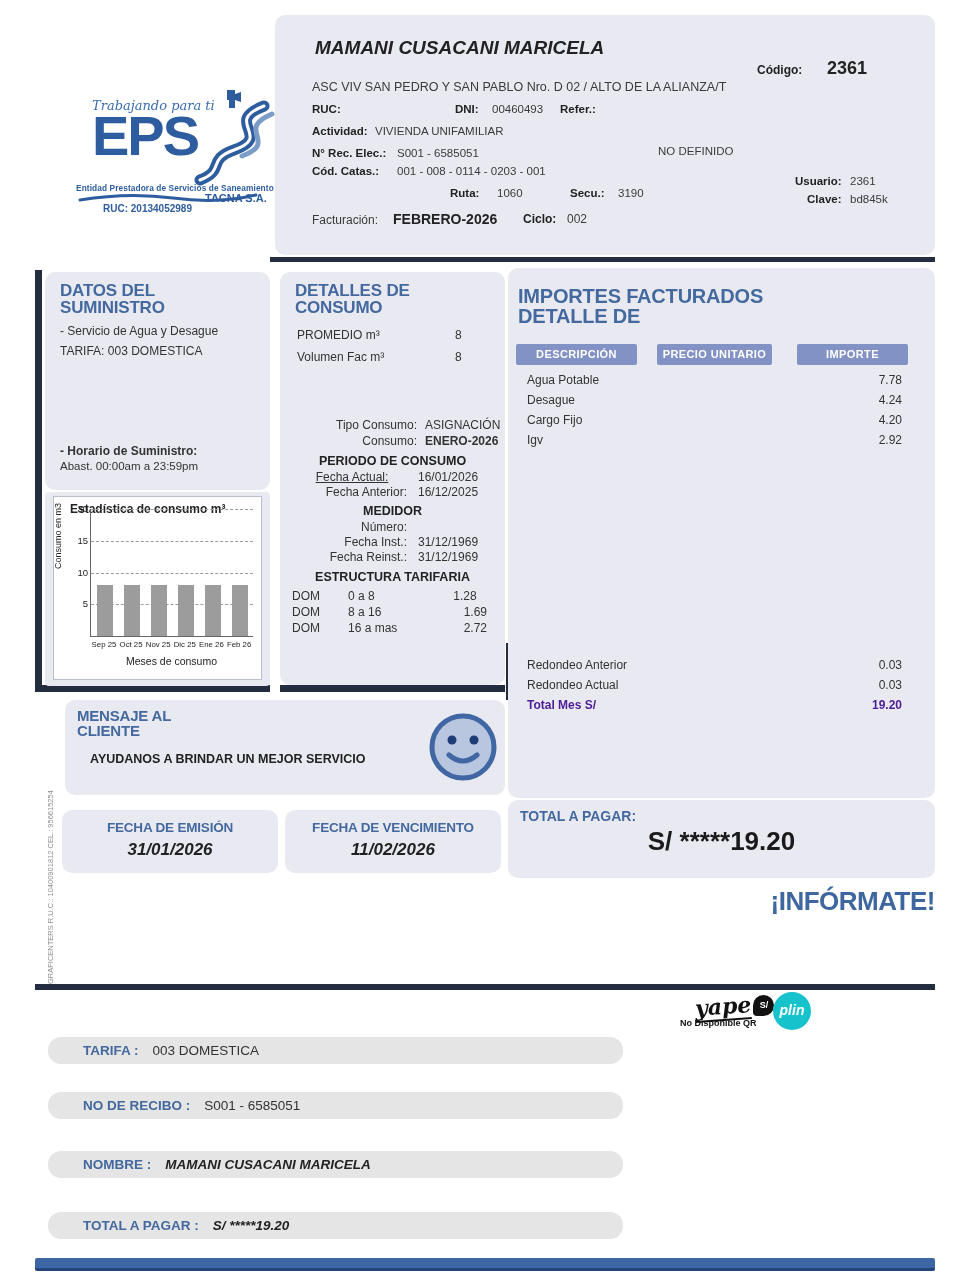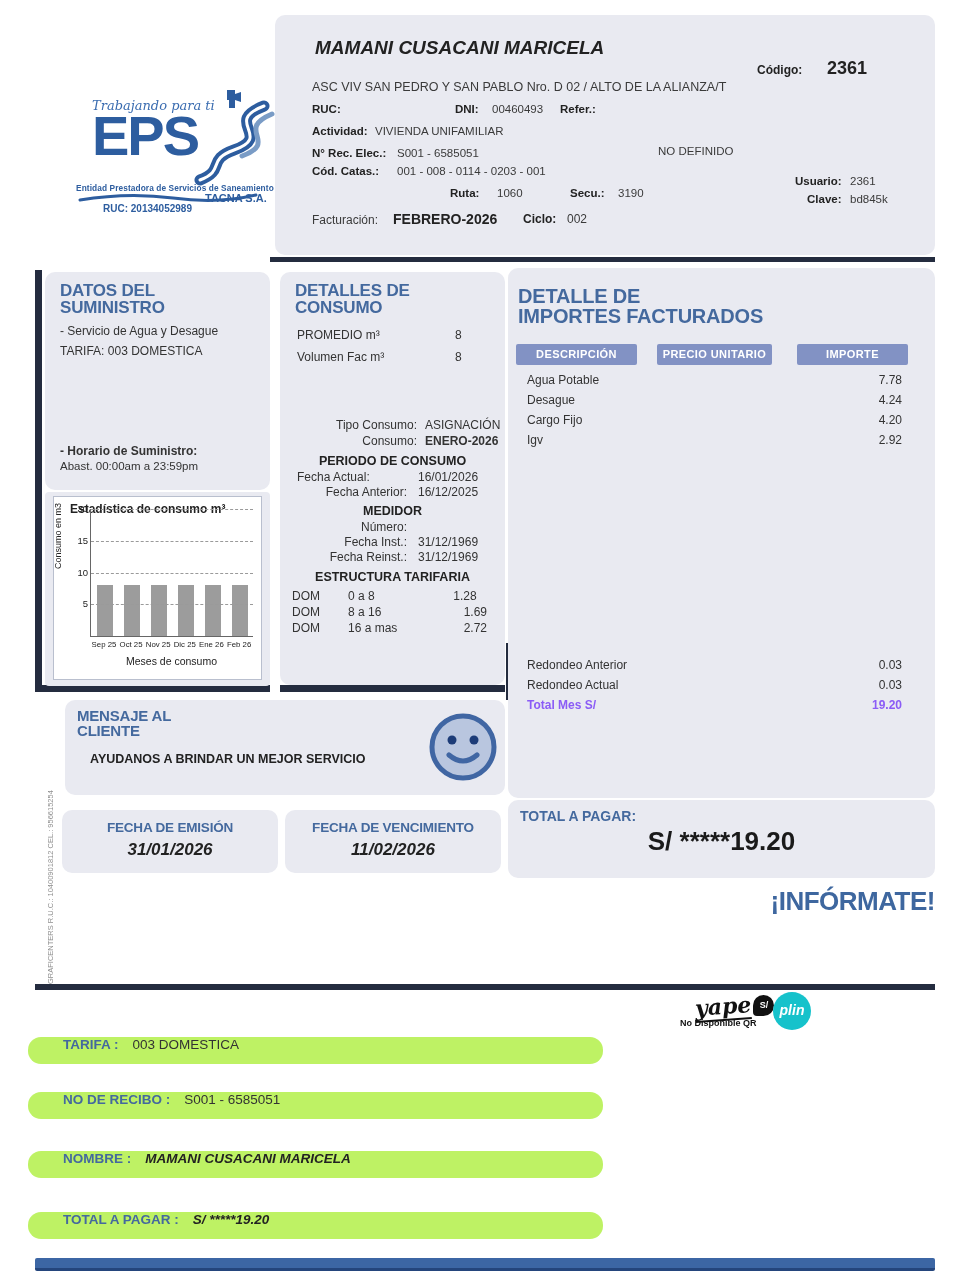--- a/index.html
+++ b/index.html
@@ -44,21 +44,21 @@
   .colhead { position:absolute; height:21px; background:#8292c4; color:#fff; font-weight:bold; font-size:11px; text-align:center; line-height:21px; letter-spacing:0.4px; border-radius:2px; }
   .brow { position:absolute; left:527px; width:375px; font-size:12px; color:#333; display:flex; justify-content:space-between; }
 
   
   #informate { right:37px; top:886px; font-size:26px; font-weight:bold; color:#3e679f; letter-spacing:-0.5px; }
   #sidenote { left:46px; top:752px; height:232px; writing-mode:vertical-rl; transform:rotate(180deg); font-size:7.5px; color:#8f8f8f; white-space:nowrap; }
 
   .datebox-h { font-size:13.5px; font-weight:bold; color:#44699e; text-align:center; margin-top:10px; letter-spacing:-0.2px; }
   .datebox-v { font-size:17px; font-weight:bold; font-style:italic; color:#222; text-align:center; margin-top:5px; }
 
-  .bfield { position:absolute; left:28px; width:575px; height:27px; background:#bef264; border-radius:13px; display:flex; padding-left:35px; }
+  .bfield { position:absolute; left:48px; width:575px; height:27px; background:#e5e5e5; border-radius:13px; display:flex; align-items:center; padding-left:35px; }
   .bfield .fl { font-size:13.5px; font-weight:bold; color:#44699e; white-space:pre; }
   .bfield .fv { font-size:13.5px; color:#333; margin-left:14px; white-space:pre; }
   .bfield .fv.bi { font-weight:bold; font-style:italic; color:#222; }
 
   #yape-wrap { position:absolute; left:695px; top:993px; }
   #yape-text { font-size:22px; font-weight:bold; font-style:italic; color:#111; font-family:"DejaVu Serif", serif; border-bottom:2px solid #111; transform:rotate(-4deg); display:inline-block; }
   #yape-bubble { display:inline-block; width:21px; height:21px; background:#111; border-radius:50% 50% 50% 4px; color:#fff; font-size:9px; font-weight:bold; text-align:center; line-height:21px; vertical-align:super; margin-left:2px; }
   #plin-circle { position:absolute; left:773px; top:992px; width:38px; height:38px; background:#16c2cb; border-radius:50%; color:#fff; font-weight:bold; font-size:14px; text-align:center; line-height:36px; font-style:italic; }
   #qr-note { position:absolute; left:680px; top:1018px; font-family:Liberation Sans, sans-serif; font-size:9px; font-weight:bold; color:#111; }
 
@@ -173,21 +173,21 @@
   </div>
   <div class="c2" style="left:297px; top:328px;">PROMEDIO m³</div>
   <div class="c2" style="left:455px; top:328px;">8</div>
   <div class="c2" style="left:297px; top:350px;">Volumen Fac m³</div>
   <div class="c2" style="left:455px; top:350px;">8</div>
   <div class="c2" style="left:297px; top:418px; width:120px; text-align:right;">Tipo Consumo:</div>
   <div class="c2" style="left:425px; top:418px;">ASIGNACIÓN</div>
   <div class="c2" style="left:297px; top:434px; width:120px; text-align:right;">Consumo:</div>
   <div class="c2" style="left:425px; top:434px; font-weight:bold;">ENERO-2026</div>
   <div class="c2c" style="left:280px; top:454px;">PERIODO DE CONSUMO</div>
-  <div class="c2" style="left:297px; top:470px; width:110px; text-align:left;">Fecha Actual:</div>
+  <div class="c2" style="left:297px; top:470px; width:110px; text-align:center;text-decoration:underline;">Fecha Actual:</div>
   <div class="c2" style="left:418px; top:470px;">16/01/2026</div>
   <div class="c2" style="left:297px; top:485px; width:110px; text-align:right;">Fecha Anterior:</div>
   <div class="c2" style="left:418px; top:485px;">16/12/2025</div>
   <div class="c2c" style="left:280px; top:504px;">MEDIDOR</div>
   <div class="c2" style="left:297px; top:520px; width:110px; text-align:right;">Número:</div>
   <div class="c2" style="left:297px; top:535px; width:110px; text-align:right;">Fecha Inst.:</div>
   <div class="c2" style="left:418px; top:535px;">31/12/1969</div>
   <div class="c2" style="left:297px; top:550px; width:110px; text-align:right;">Fecha Reinst.:</div>
   <div class="c2" style="left:418px; top:550px;">31/12/1969</div>
   <div class="c2c" style="left:280px; top:570px;">ESTRUCTURA TARIFARIA</div>
@@ -204,22 +204,22 @@
       </div>
       <div style="display: flex; font-size: 12px; color: rgb(51, 51, 51); height: 16px;">
         <span style="width: 56px;">DOM</span>
         <span style="width: 95px;">16 a mas</span>
         <span style="flex: 1 1 0%; text-align: right;">2.72</span>
       </div>
     </div>
 
   <div class="panel" style="left:508px; top:268px; width:427px; height:530px;"></div>
   <div class="hdr2 abs" style="left:518px; top:286px; font-size:20px;">
+    <div>IMPORTES FACTURADOS</div>
     <div>DETALLE DE</div>
-    <div>IMPORTES FACTURADOS</div>
   </div>
   <div class="colhead" style="left:516px; top:344px; width:121px;">DESCRIPCIÓN</div>
   <div class="colhead" style="left:657px; top:344px; width:115px;">PRECIO UNITARIO</div>
   <div class="colhead" style="left:797px; top:344px; width:111px;">IMPORTE</div>
   <div class="abs" id="billing-rows" style="left:527px; top:373px; width:375px;">
       <div style="display: flex; justify-content: space-between; font-size: 12px; color: rgb(51, 51, 51); height: 20px;">
         <span>Agua Potable</span>
         <span></span>
         <span>7.78</span>
       </div>
@@ -240,21 +240,21 @@
       </div>
     </div>
   <div class="brow" style="top:658px;">
     <span>Redondeo Anterior</span>
     <span>0.03</span>
   </div>
   <div class="brow" style="top:678px;">
     <span>Redondeo Actual</span>
     <span>0.03</span>
   </div>
-  <div class="brow" style="top:698px; font-weight:bold; color:#8b5cf6;">
+  <div class="brow" style="top:698px; font-weight:bold; color:#4c1d95;">
     <span>Total Mes S/</span>
     <span>19.20</span>
   </div>
 
   <div class="panel" style="left:65px; top:700px; width:440px; height:95px;">
     <div class="hdr2" style="position:absolute; left:12px; top:8px; font-size:15px;">
       <div>MENSAJE AL</div>
       <div>CLIENTE</div>
     </div>
     <div style="position:absolute; left:25px; top:52px; font-size:12.5px; font-weight:bold; color:#222;">AYUDANOS A BRINDAR UN MEJOR SERVICIO</div>

